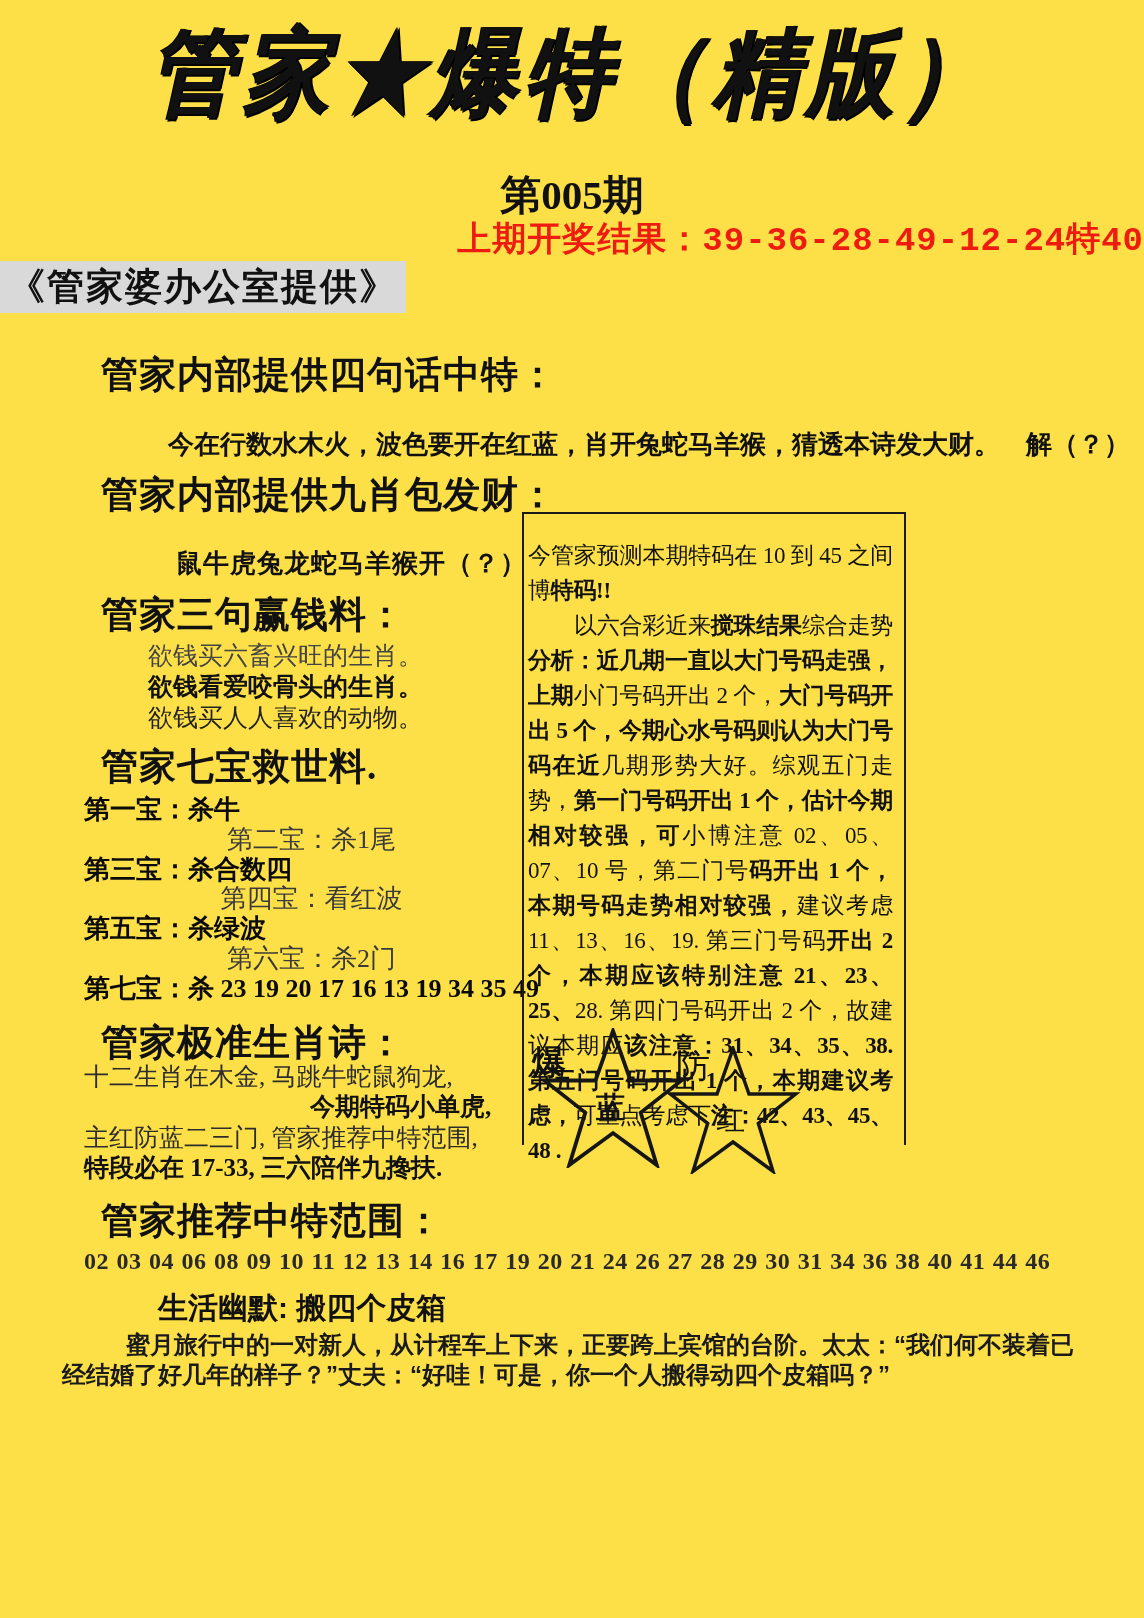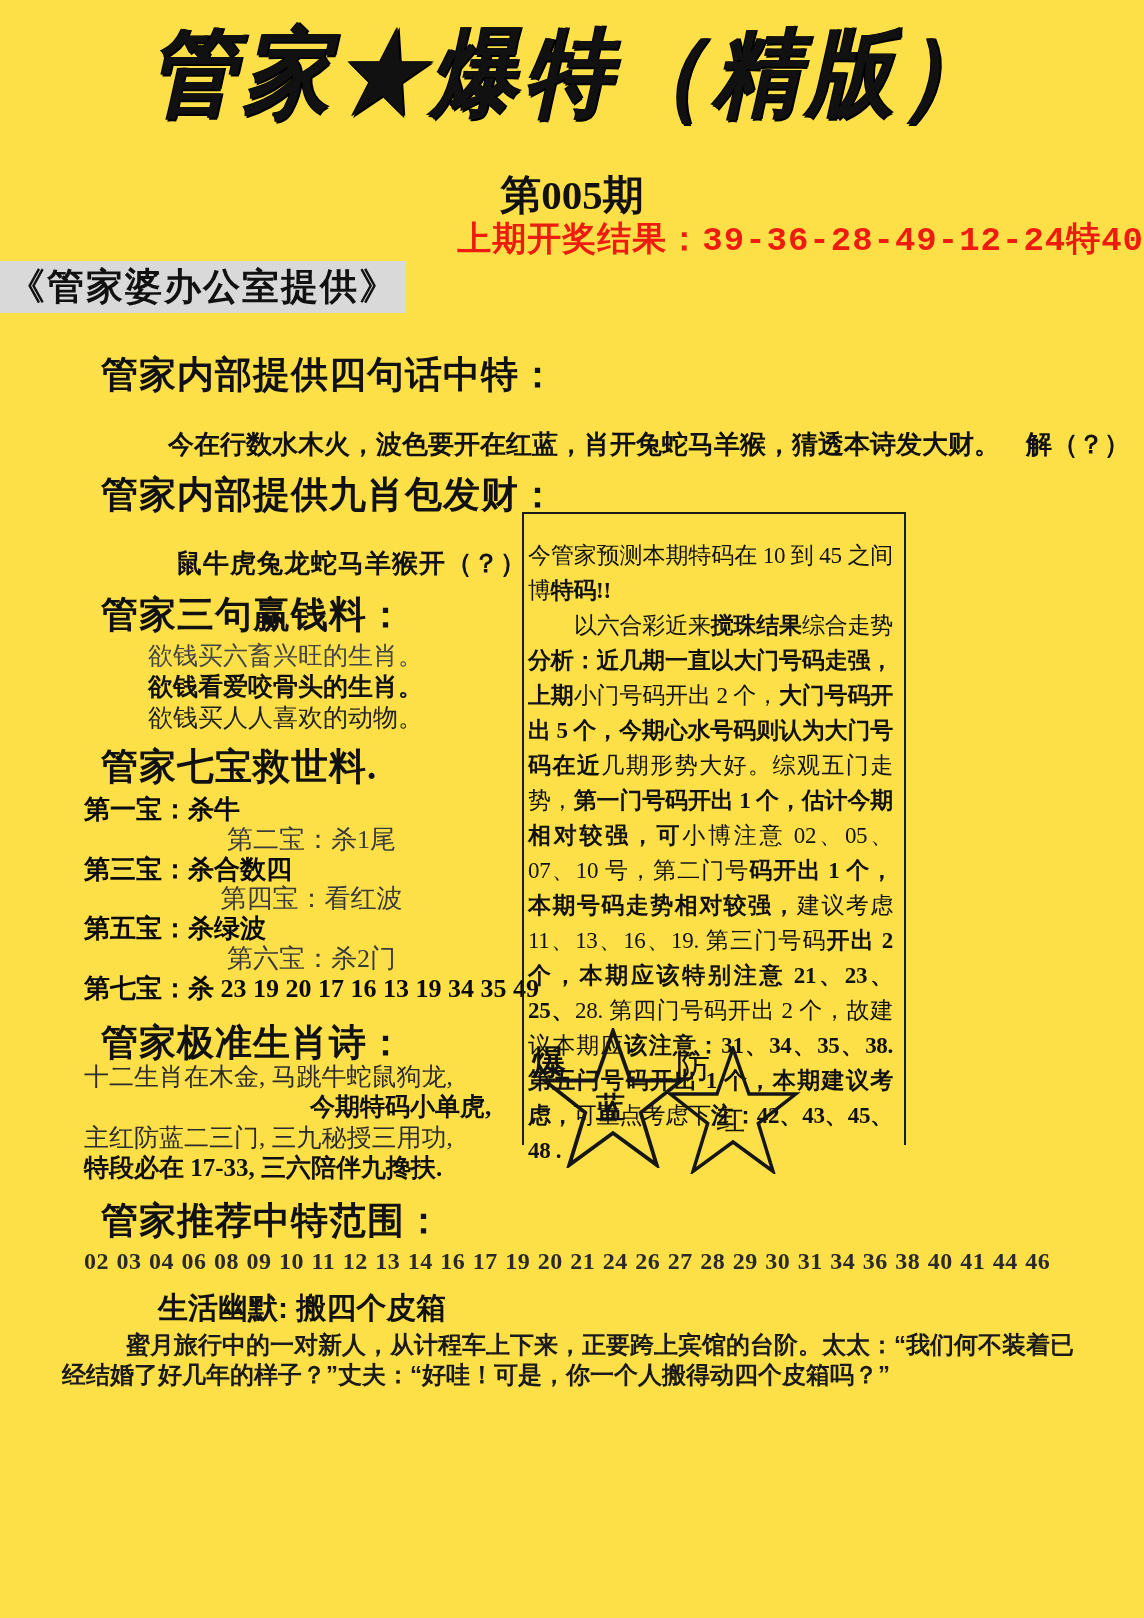--- a/index.html
+++ b/index.html
@@ -145,21 +145,21 @@
     <div class="t-light">第四宝：看红波</div>
     <div class="t-bold">第五宝：杀绿波</div>
     <div class="t-light">第六宝：杀2门</div>
     <div class="t-bold">第七宝：杀 23 19 20 17 16 13 19 34 35 49</div>
   </div>
 
   <div class="h h5">管家极准生肖诗：</div>
   <div class="poem">
     <div class="p0">十二生肖在木金, 马跳牛蛇鼠狗龙,</div>
     <div class="p1">今期特码小单虎,</div>
-    <div class="p2">主红防蓝二三门, 三九秘授三用功,</div>
+    <div class="p2">主红防蓝二三门, 管家推荐中特范围,</div>
     <div class="p3">特段必在 17-33, 三六陪伴九搀扶.</div>
   </div>
 
   <div class="h h6">管家推荐中特范围：</div>
   <div class="numbers">02 03 04 06 08 09 10 11 12 13 14 16 17 19 20 21 24 26 27 28 29 30 31 34 36 38 40 41 44 46</div>
 
   <div class="pred-box">
     <p class="intro"><span>今管家预测本期特码在 10 到 45 之间博</span><span class="seg-b">特码!!</span></p>
     <p class="analysis"><span>以六合彩近来</span><span class="seg-b">搅珠结果</span><span>综合走势</span><span class="seg-b">分析：近几期一直以大门号码走强，上期</span><span>小门号码开出 2 个，</span><span class="seg-b">大门号码开出 5 个，今期心水号码则认为大门号码在近</span><span>几期形势大好。综观五门走势，</span><span class="seg-b">第一门号码开出 1 个，估计今期相对较强，可</span><span>小博注意 02、05、07、10 号，第二门号</span><span class="seg-b">码开出 1 个，本期号码走势相对较强，</span><span>建议考虑 11、13、16、19. 第三门号码</span><span class="seg-b">开出 2 个，本期应该特别注意 21、23、25、</span><span>28. 第四门号码开出 2 个，故建议本期应</span><span class="seg-b">该注意：31、34、35、38. 第五门号码开出 1 个，本期建议考虑，</span><span>可重点考虑下</span><span class="seg-b">注：42、43、45、48 .</span></p>
   </div>

